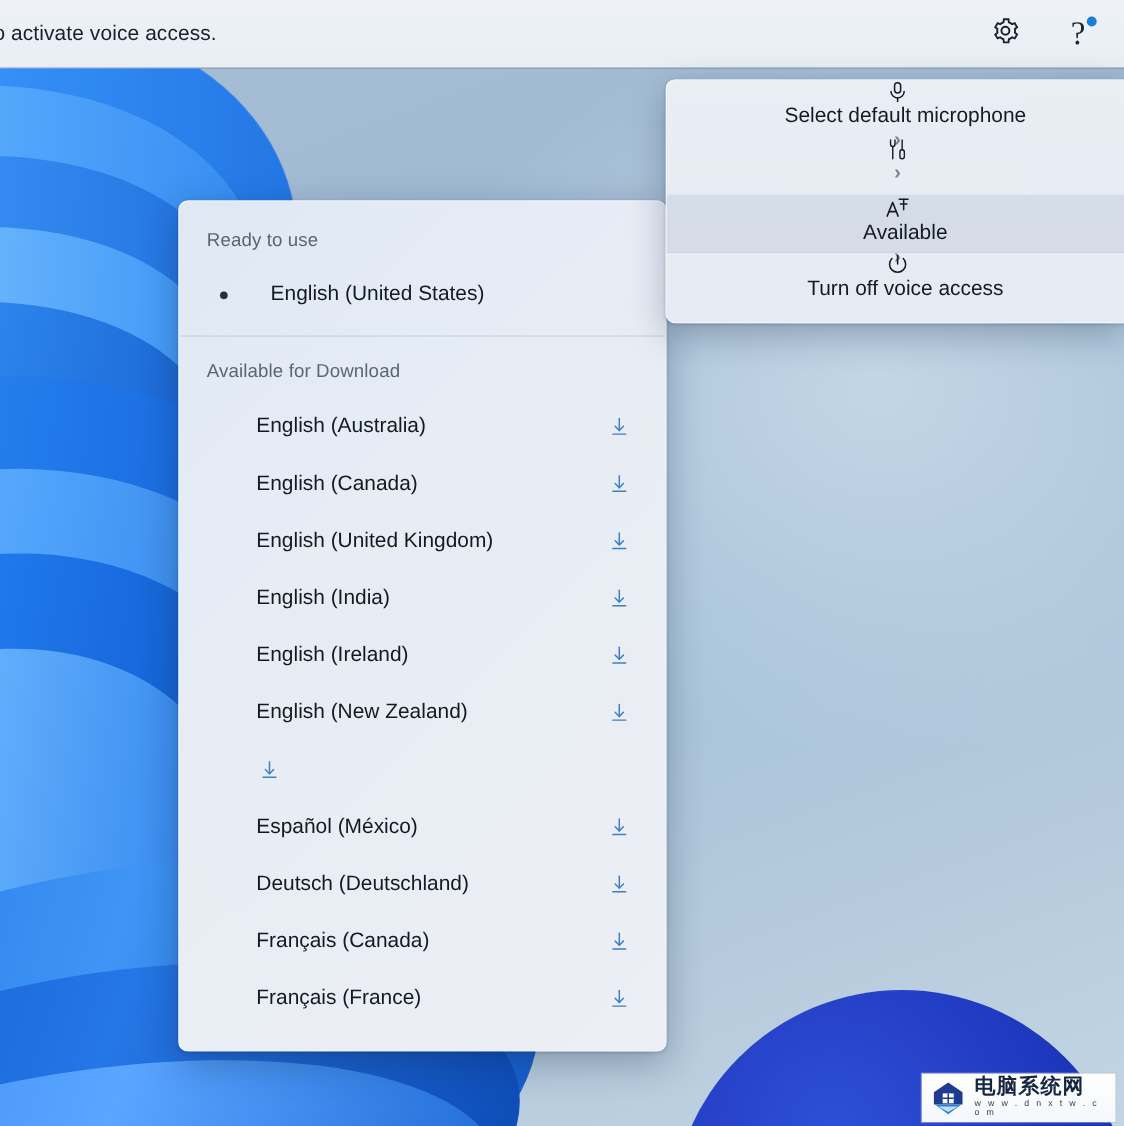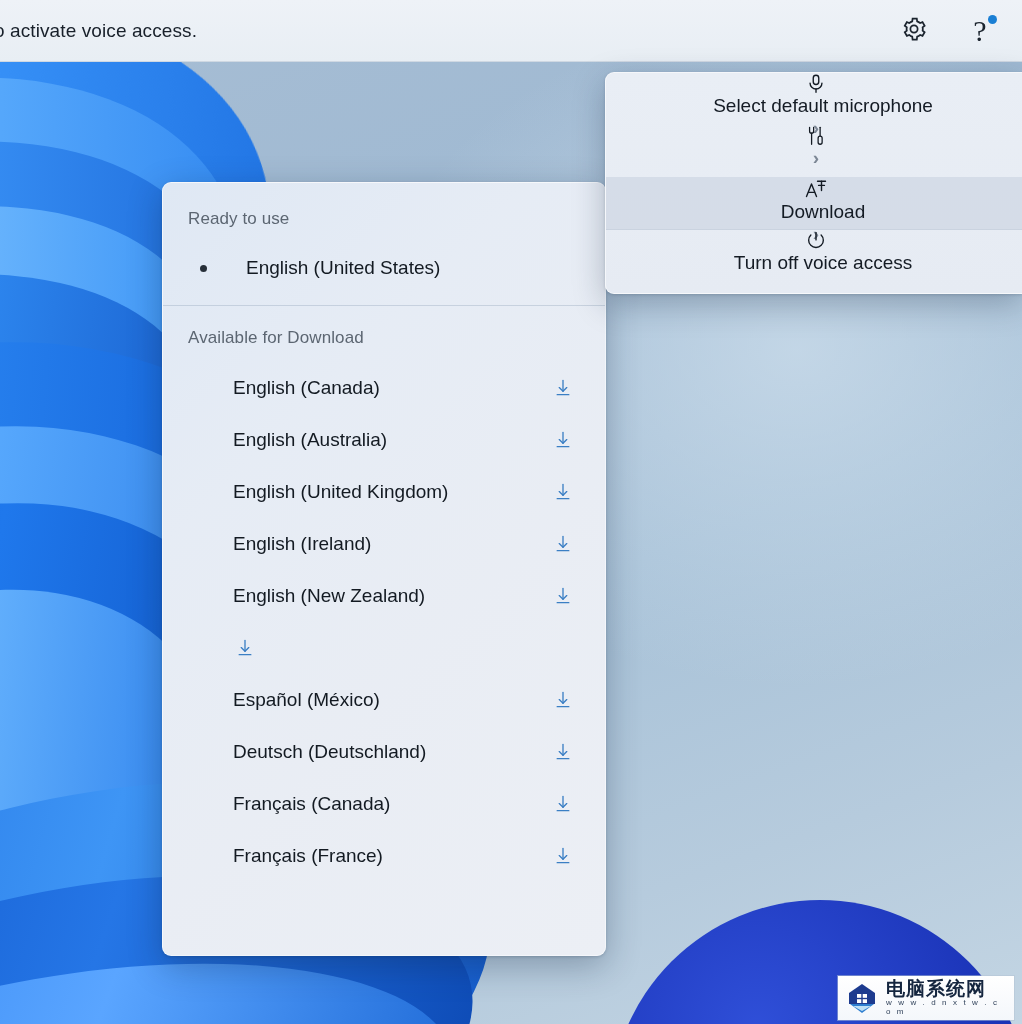--- a/index.html
+++ b/index.html
@@ -177,41 +177,51 @@
         </span>
       <span class="ready-label">English (United States)</span>
     </div>
 
     <div class="divider"></div>
 
     <div class="section-head" style="padding-top:22px;">Available for Download</div>
 
     <div style="margin-top:14px;">
       <div class="dl-row">
+        <span class="dl-label">English (Australia)</span>
+        <span class="dl-icon">
+          <svg width="20" height="20" viewBox="0 0 24 24" fill="none" stroke="#3b7fc4" stroke-width="1.6" stroke-linecap="round" stroke-linejoin="round">
+              <path d="M12 3v13"></path>
+              <path d="M7.5 11.5L12 16l4.5-4.5"></path>
+              <path d="M5 20h14"></path>
+            </svg>
+        </span>
+      </div>
+      <div class="dl-row">
         <span class="dl-label">English (Canada)</span>
         <span class="dl-icon">
           <svg width="20" height="20" viewBox="0 0 24 24" fill="none" stroke="#3b7fc4" stroke-width="1.6" stroke-linecap="round" stroke-linejoin="round">
               <path d="M12 3v13"></path>
               <path d="M7.5 11.5L12 16l4.5-4.5"></path>
               <path d="M5 20h14"></path>
             </svg>
         </span>
       </div>
       <div class="dl-row">
-        <span class="dl-label">English (Australia)</span>
-        <span class="dl-icon">
-          <svg width="20" height="20" viewBox="0 0 24 24" fill="none" stroke="#3b7fc4" stroke-width="1.6" stroke-linecap="round" stroke-linejoin="round">
-              <path d="M12 3v13"></path>
-              <path d="M7.5 11.5L12 16l4.5-4.5"></path>
-              <path d="M5 20h14"></path>
-            </svg>
-        </span>
-      </div>
-      <div class="dl-row">
         <span class="dl-label">English (United Kingdom)</span>
+        <span class="dl-icon">
+          <svg width="20" height="20" viewBox="0 0 24 24" fill="none" stroke="#3b7fc4" stroke-width="1.6" stroke-linecap="round" stroke-linejoin="round">
+              <path d="M12 3v13"></path>
+              <path d="M7.5 11.5L12 16l4.5-4.5"></path>
+              <path d="M5 20h14"></path>
+            </svg>
+        </span>
+      </div>
+      <div class="dl-row">
+        <span class="dl-label">English (India)</span>
         <span class="dl-icon">
           <svg width="20" height="20" viewBox="0 0 24 24" fill="none" stroke="#3b7fc4" stroke-width="1.6" stroke-linecap="round" stroke-linejoin="round">
               <path d="M12 3v13"></path>
               <path d="M7.5 11.5L12 16l4.5-4.5"></path>
               <path d="M5 20h14"></path>
             </svg>
         </span>
       </div>
       <div class="dl-row">
         <span class="dl-label">English (Ireland)</span>
@@ -314,21 +324,21 @@
     <div class="ctx-item selected">
       <span class="ctx-icon">
         <svg width="24" height="24" viewBox="0 0 24 24" fill="none" stroke="#141b24" stroke-width="1.4" stroke-linecap="round" stroke-linejoin="round">
           <path d="M2.5 19.5L7.5 7l5 12.5"></path>
             <path d="M4.6 15.4h5.9"></path>
           <path d="M13.5 4.2h8"></path>
             <path d="M17.5 4.2v9.4"></path>
             <path d="M14.6 8.4h5.8"></path>
         </svg>
       </span>
-      <span class="ctx-label">Download</span>
+      <span class="ctx-label">Available</span>
       <span class="ctx-chev">›</span>
     </div>
 
     <div class="ctx-sep"></div>
 
     <div class="ctx-item">
       <span class="ctx-icon">
         <svg width="22" height="22" viewBox="0 0 24 24" fill="none" stroke="#141b24" stroke-width="1.5" stroke-linecap="round">
             <path d="M12 2.8v8"></path>
             <path d="M17.6 5.4a8 8 0 11-11.2 0"></path>

